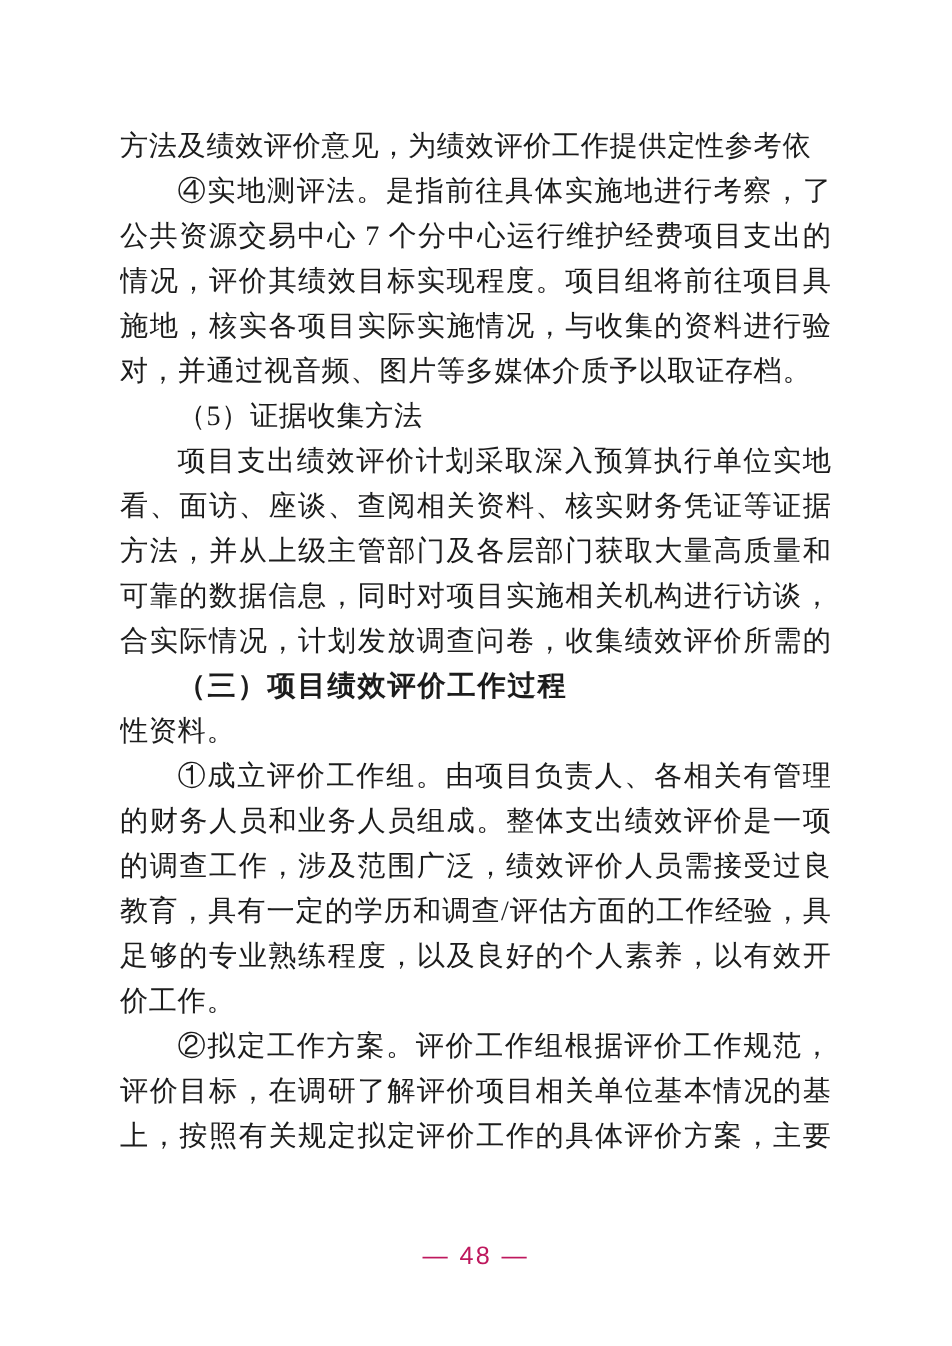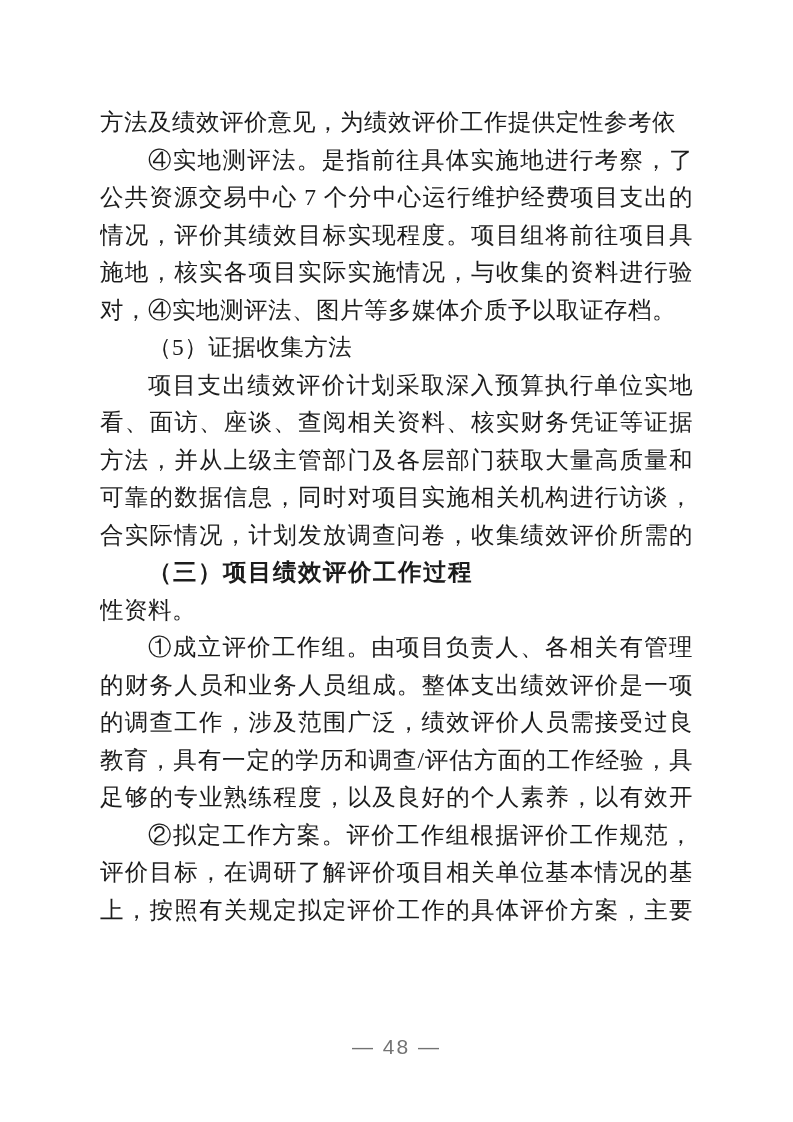--- a/index.html
+++ b/index.html
@@ -38,46 +38,47 @@
     letter-spacing: 1.5px;
   }
   .footer {
     position: absolute;
     left: 0;
     right: 0;
     top: 1035px;
     text-align: center;
     font-size: 21px;
     font-family: "Liberation Sans", "DejaVu Sans", sans-serif;
-    color: #737373;
+    color: #be185d;
     letter-spacing: 2px;
   }
 </style>
 </head>
 <body>
 
 <div class="page">
   <div class="text-block" id="document-body">
       <div class="line">方法及绩效评价意见，为绩效评价工作提供定性参考依据。</div>
       <div class="line justify indent">④实地测评法。是指前往具体实施地进行考察，了解市</div>
       <div class="line justify">公共资源交易中心 7 个分中心运行维护经费项目支出的实际</div>
       <div class="line justify">情况，评价其绩效目标实现程度。项目组将前往项目具体实</div>
       <div class="line justify">施地，核实各项目实际实施情况，与收集的资料进行验证核</div>
-      <div class="line">对，④实地测评法、图片等多媒体介质予以取证存档。</div>
+      <div class="line">对，并通过视音频、图片等多媒体介质予以取证存档。</div>
       <div class="line indent">（5）证据收集方法</div>
       <div class="line justify indent">项目支出绩效评价计划采取深入预算执行单位实地察</div>
       <div class="line justify">看、面访、座谈、查阅相关资料、核实财务凭证等证据收集</div>
       <div class="line justify">方法，并从上级主管部门及各层部门获取大量高质量和准确</div>
       <div class="line justify">可靠的数据信息，同时对项目实施相关机构进行访谈，并结</div>
       <div class="line justify">合实际情况，计划发放调查问卷，收集绩效评价所需的基础</div>
       <div class="line indent heading">（三）项目绩效评价工作过程</div>
       <div class="line">性资料。</div>
       <div class="line justify indent">①成立评价工作组。由项目负责人、各相关有管理经验</div>
       <div class="line justify">的财务人员和业务人员组成。整体支出绩效评价是一项复杂</div>
       <div class="line justify">的调查工作，涉及范围广泛，绩效评价人员需接受过良好的</div>
       <div class="line justify">教育，具有一定的学历和调查/评估方面的工作经验，具有</div>
       <div class="line justify">足够的专业熟练程度，以及良好的个人素养，以有效开展评</div>
+      <div class="line">价工作。</div>
       <div class="line justify indent">②拟定工作方案。评价工作组根据评价工作规范，针对</div>
       <div class="line justify">评价目标，在调研了解评价项目相关单位基本情况的基础</div>
       <div class="line justify">上，按照有关规定拟定评价工作的具体评价方案，主要内容</div>
     </div>
   <div class="footer">— 48 —</div>
 </div>
 
 </body></html>

